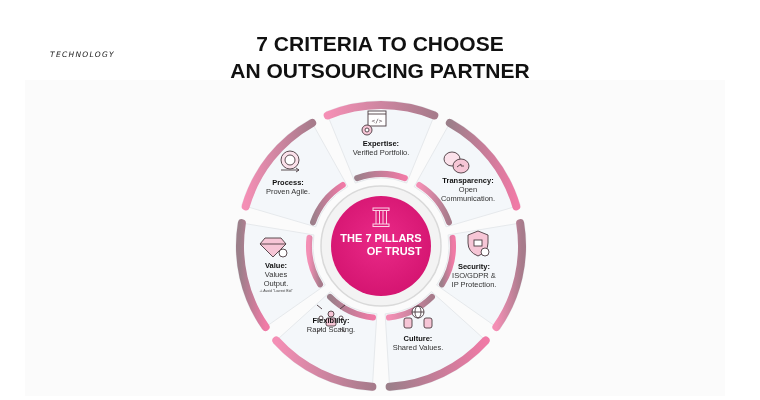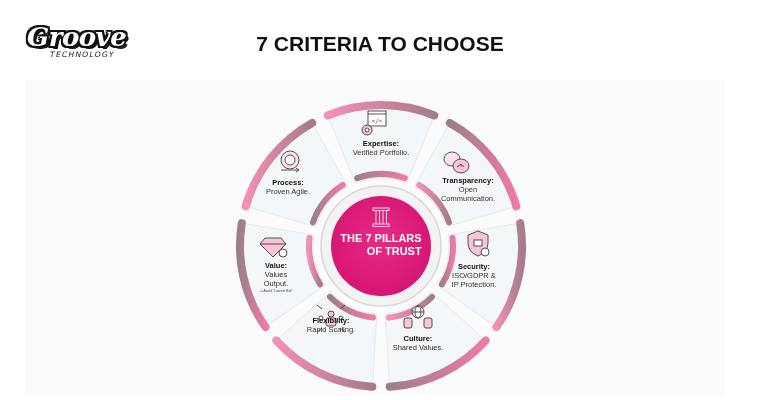--- a/index.html
+++ b/index.html
@@ -13,26 +13,26 @@
   svg.wheel{position:absolute;left:0;top:0;}
   .label{position:absolute;text-align:center;font-size:7.5px;line-height:9px;color:#333;transform:translateX(-50%);white-space:nowrap;}
   .label b{display:block;color:#111;font-weight:bold;}
   .warn{display:block;font-size:3.5px;line-height:5px;color:#444;margin-top:1px;}
   .center-text{position:absolute;left:381px;top:232px;transform:translateX(-50%);text-align:right;color:#fff;font-weight:bold;font-size:11px;line-height:13px;white-space:nowrap;}
 </style>
 </head>
 <body>
 
 <div class="logo">
-  <div class="logo-word">Groove</div>
   <div class="logo-sub">TECHNOLOGY</div>
 </div>
 
 <div class="title">
   <div>7 CRITERIA TO CHOOSE</div>
+  <div>AN OUTSOURCING PARTNER</div>
 </div>
 
 <div class="panel"></div>
 
 <svg class="wheel" width="760" height="400" viewBox="0 0 760 400">
   <defs>
     <linearGradient id="gPink" x1="0" y1="0" x2="1" y2="0">
       <stop offset="0" stop-color="#f48fb5"></stop>
         <stop offset="1" stop-color="#a77b8b"></stop>
     </linearGradient>

